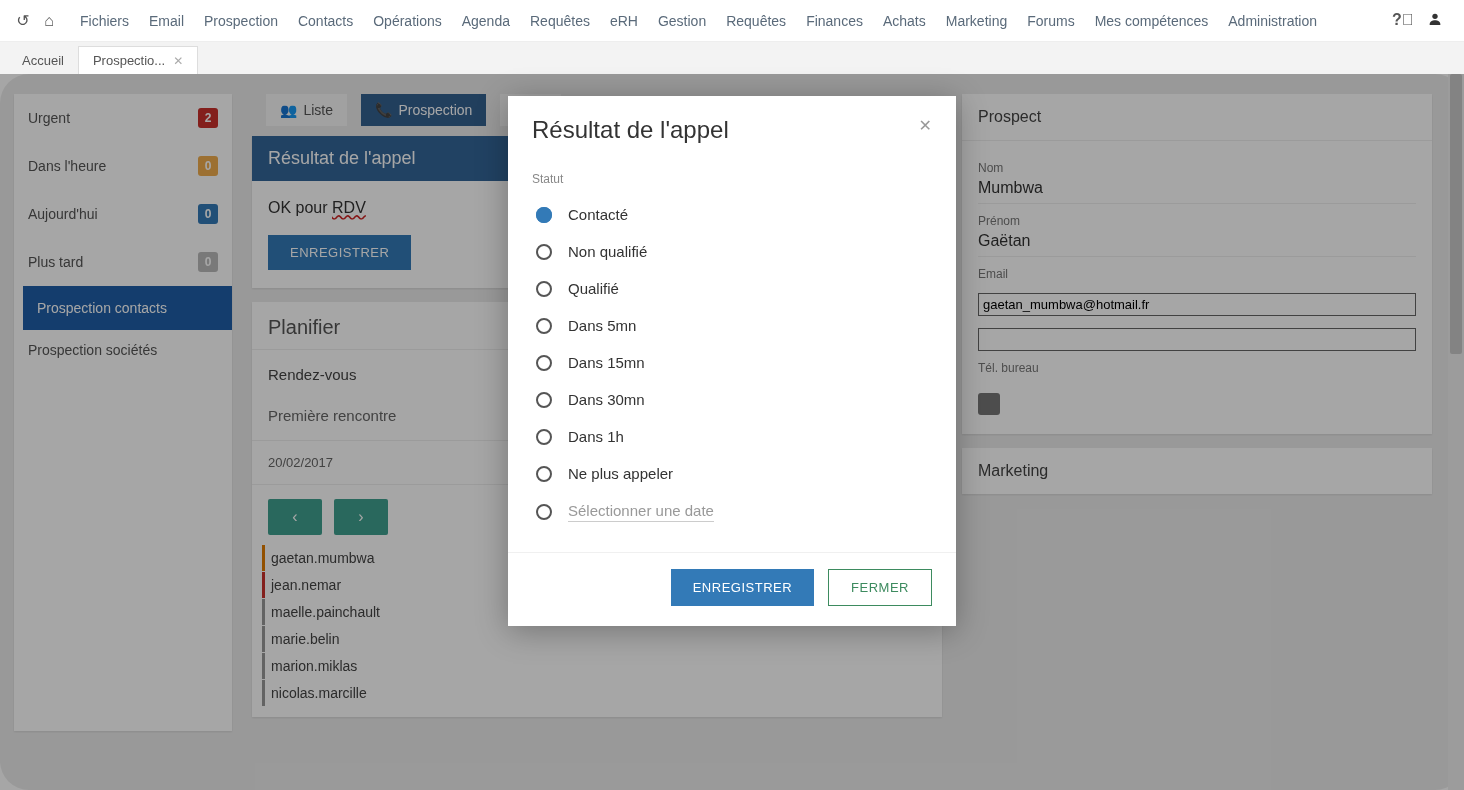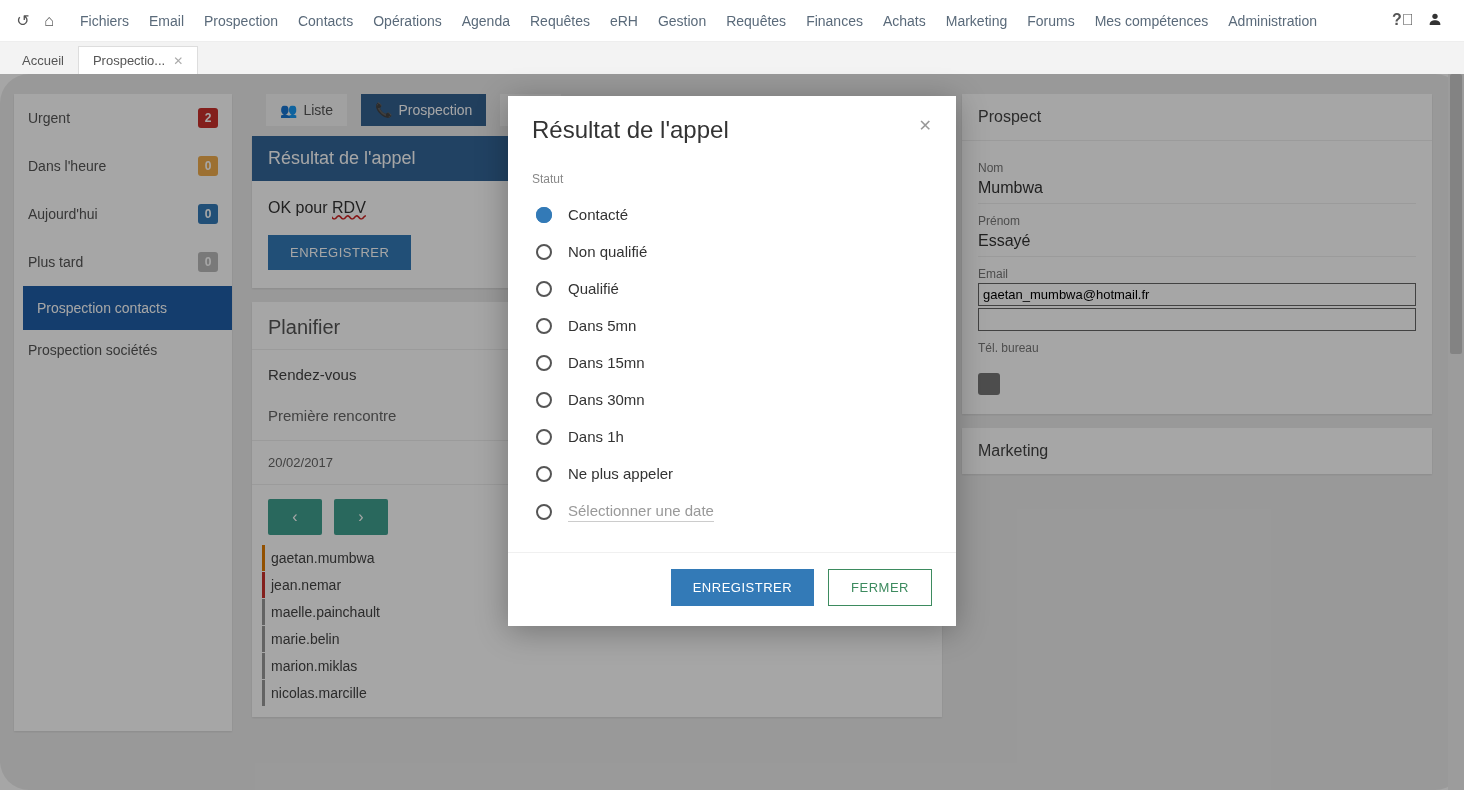--- a/index.html
+++ b/index.html
@@ -58,21 +58,21 @@
   .contact-row.r1 { border-left-color:#c9302c; }
   .contact-row.rn { border-left-color:#999; }
 
   
   .right { width:470px; }
   .r-panel { background:#fff; box-shadow:0 1px 2px rgba(0,0,0,0.1); margin-bottom:14px; }
   .r-head { font-size:16px; font-weight:300; padding:14px 16px; border-bottom:1px solid #eee; color:#444;}
   .r-body { padding:10px 16px 16px; }
   .r-label { font-size:12px; color:#777; margin-top:10px; }
   .r-value { font-size:16px; color:#333; padding:4px 0 6px; border-bottom:1px solid #eee;}
-  .r-input { width:100%; border:1px solid #666; padding:3px 4px; font-size:13px; margin-top:2px; }
+  .r-input { width:100%; border:1px solid #666; padding:3px 4px; font-size:13px; margin-top:12px; }
   .phone-icon { width:22px; height:22px; background:#777; border-radius:3px; display:inline-block; margin-top:8px;}
 
   
   .modal-backdrop { position:fixed; inset:0; display:flex; align-items:flex-start; justify-content:center; pointer-events:none; }
   .modal { width:448px; background:#fff; margin-top:96px; pointer-events:auto; box-shadow:0 5px 30px rgba(0,0,0,0.3); position:relative; z-index:5;}
   .modal-header { display:flex; justify-content:space-between; align-items:flex-start; padding:20px 24px 10px; }
   .modal-title { font-size:24px; font-weight:300; color:#333; }
   .modal-close { color:#999; cursor:pointer; font-size:16px; }
   .modal-body { padding:0 24px 20px; }
   .modal-section-title { color:#888; font-size:12px; margin:18px 0 10px 0; font-weight:400; }
@@ -216,21 +216,21 @@
       </div>
     </div>
 
     <div class="right">
       <div class="r-panel">
         <div class="r-head">Prospect</div>
         <div class="r-body">
           <div class="r-label">Nom</div>
           <div class="r-value">Mumbwa</div>
           <div class="r-label">Prénom</div>
-          <div class="r-value">Essayé</div>
+          <div class="r-value">Gaëtan</div>
           <div class="r-label">Email</div>
           <input class="r-input" value="gaetan_mumbwa@hotmail.fr" style="">
           <input class="r-input" value="" style="">
           <div class="r-label">Tél. bureau</div>
           <div class="r-value" style="border:none;"></div>
           <span class="phone-icon"></span>
         </div>
       </div>
       <div class="r-panel">
         <div class="r-head" style="border-bottom:none;">Marketing</div>

